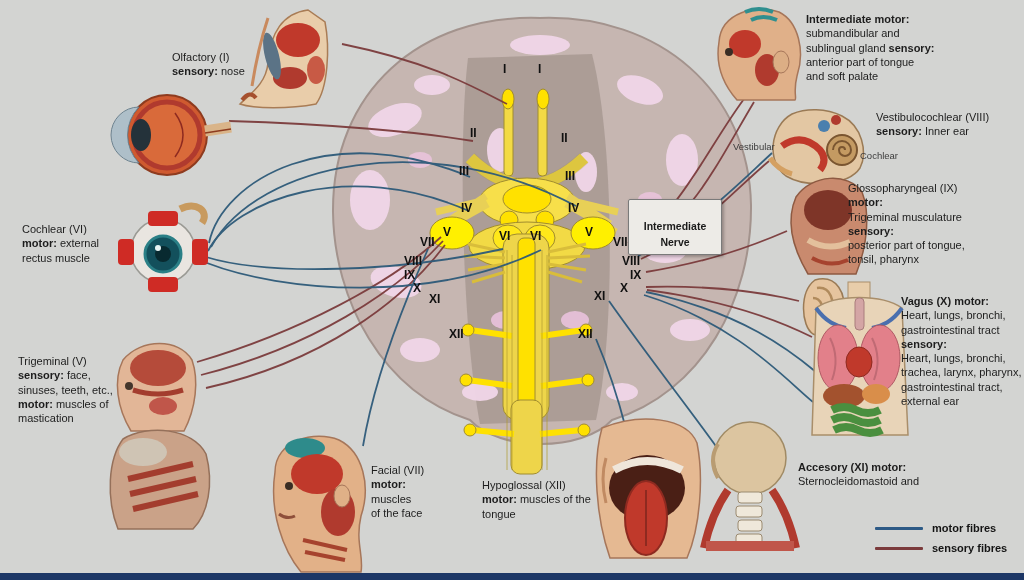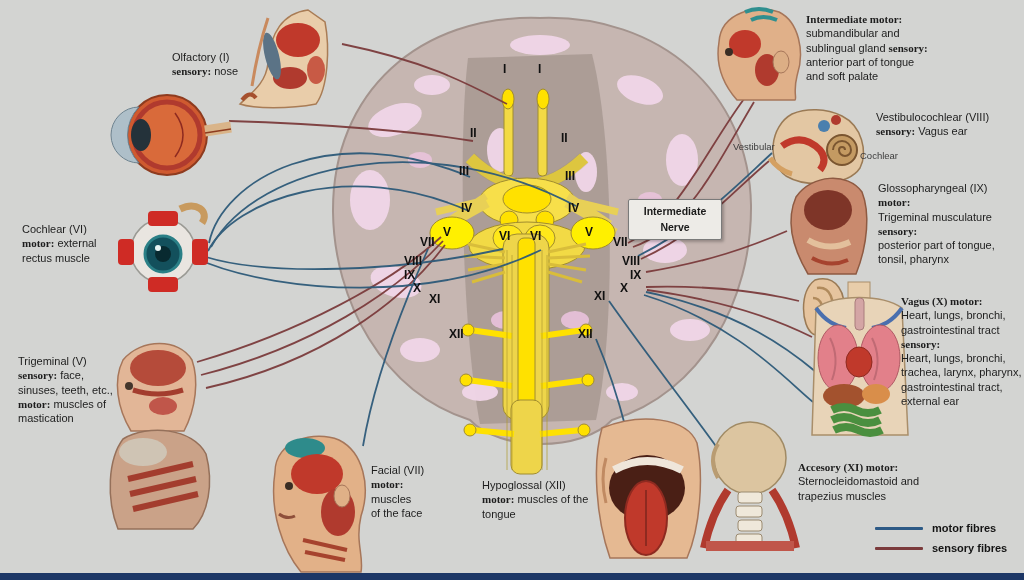--- a/index.html
+++ b/index.html
@@ -1,25 +1,25 @@
 <!DOCTYPE html>
 <html><head>
 <meta charset="utf-8">
 <style>
   html,body{margin:0;padding:0;background:#888;}
   #canvas{position:relative;width:1024px;height:580px;background:#d3d4d2;overflow:hidden;font-family:"Liberation Sans",sans-serif;}
   #art{position:absolute;left:0;top:0;width:1024px;height:580px;}
   .lbl{position:absolute;font:11px/1.3 "Liberation Sans",sans-serif;color:#1d1d1d;}
   .lbl .t{font-weight:normal;}
-  .lbl b{font-weight:bold;font-family:Liberation Serif, serif;}
+  .lbl b{font-weight:bold;}
   .num{position:absolute;font:bold 12px "Liberation Sans",sans-serif;color:#101010;}
   .small-lbl{position:absolute;font:9.5px "Liberation Sans",sans-serif;color:#3c3c3c;}
   .inbox{position:absolute;left:628px;top:199px;width:92px;height:36px;border:1.5px solid #7a7a7a;
          background:#edebe7;text-align:center;font:bold 10.5px/1.55 "Liberation Sans",sans-serif;color:#1a1a1a;
-         padding-top:3px;border-radius:2px;box-shadow:1.5px 1.5px 3px rgba(0,0,0,.25);}
+         padding-top:18px;border-radius:2px;box-shadow:1.5px 1.5px 3px rgba(0,0,0,.25);}
   .legend-item{position:absolute;display:flex;align-items:center;gap:9px;font:bold 11px "Liberation Sans",sans-serif;color:#141414;}
   .legend-line{width:48px;height:3px;border-radius:1px;}
   #bottom-bar{position:absolute;left:0;bottom:0;width:1024px;height:7px;}
 </style>
 </head>
 <body>
 
 <div id="canvas">
 
   <svg id="art" viewBox="0 0 1024 580">
@@ -324,24 +324,24 @@
   <div class="lbl" style="left:806px;top:12px;width:165px">
     <div><b>Intermediate motor:</b></div>
     <div>submandibular and</div>
     <div><span>sublingual gland </span><b>sensory:</b></div>
     <div>anterior part of tongue</div>
     <div>and soft palate</div>
   </div>
 
   <div class="lbl" style="left:876px;top:110px;width:145px">
     <div class="t">Vestibulocochlear (VIII)</div>
-    <div><b>sensory:</b><span> Vagus ear</span></div>
-  </div>
-
-  <div class="lbl" style="left:878px;top:181px;width:145px">
+    <div><b>sensory:</b><span> Inner ear</span></div>
+  </div>
+
+  <div class="lbl" style="left:848px;top:181px;width:145px">
     <div class="t">Glossopharyngeal (IX)</div>
     <div><b>motor:</b></div>
     <div>Trigeminal musculature</div>
     <div><b>sensory:</b></div>
     <div>posterior part of tongue,</div>
     <div>tonsil, pharynx</div>
   </div>
 
   <div class="lbl" style="left:901px;top:294px;width:122px">
     <div><b>Vagus (X) motor:</b></div>
@@ -350,21 +350,20 @@
     <div><b>sensory:</b></div>
     <div>Heart, lungs, bronchi,</div>
     <div>trachea, larynx, pharynx,</div>
     <div>gastrointestinal tract,</div>
     <div>external ear</div>
   </div>
 
   <div class="lbl" style="left:798px;top:460px;width:175px">
     <div><b>Accesory (XI) motor:</b></div>
     <div>Sternocleidomastoid and</div>
-    <div>trapezius muscles</div>
   </div>
 
   <span class="small-lbl" style="left:733px;top:141px">Vestibular</span>
   <span class="small-lbl" style="left:860px;top:150px">Cochlear</span>
 
   <div class="inbox">
     <div>Intermediate</div>
     <div>Nerve</div>
   </div>
 

